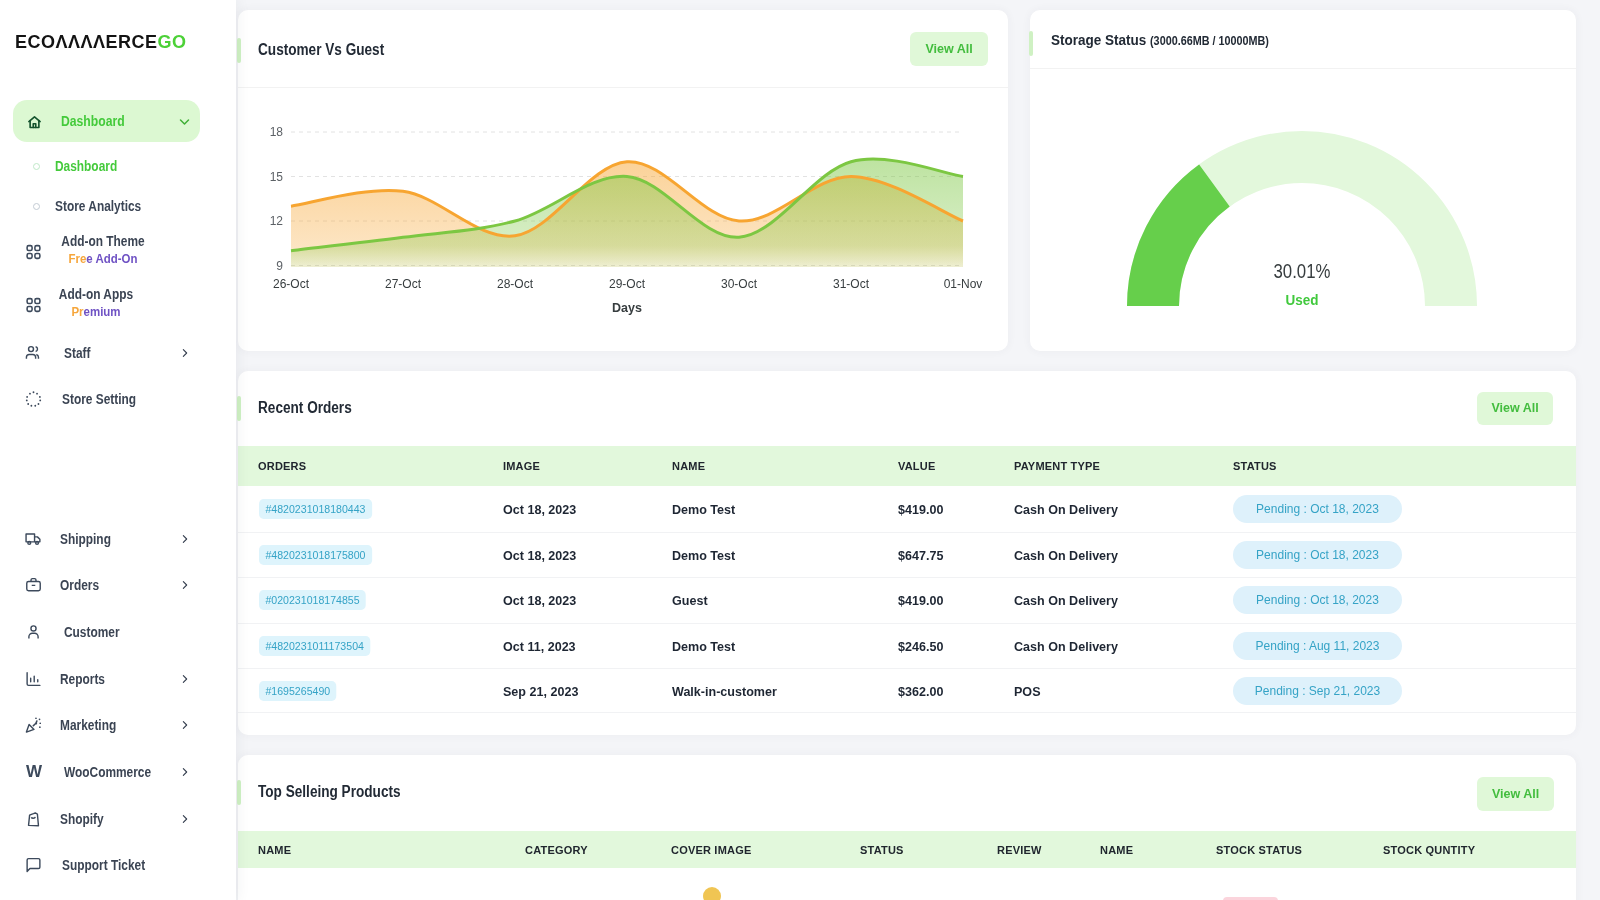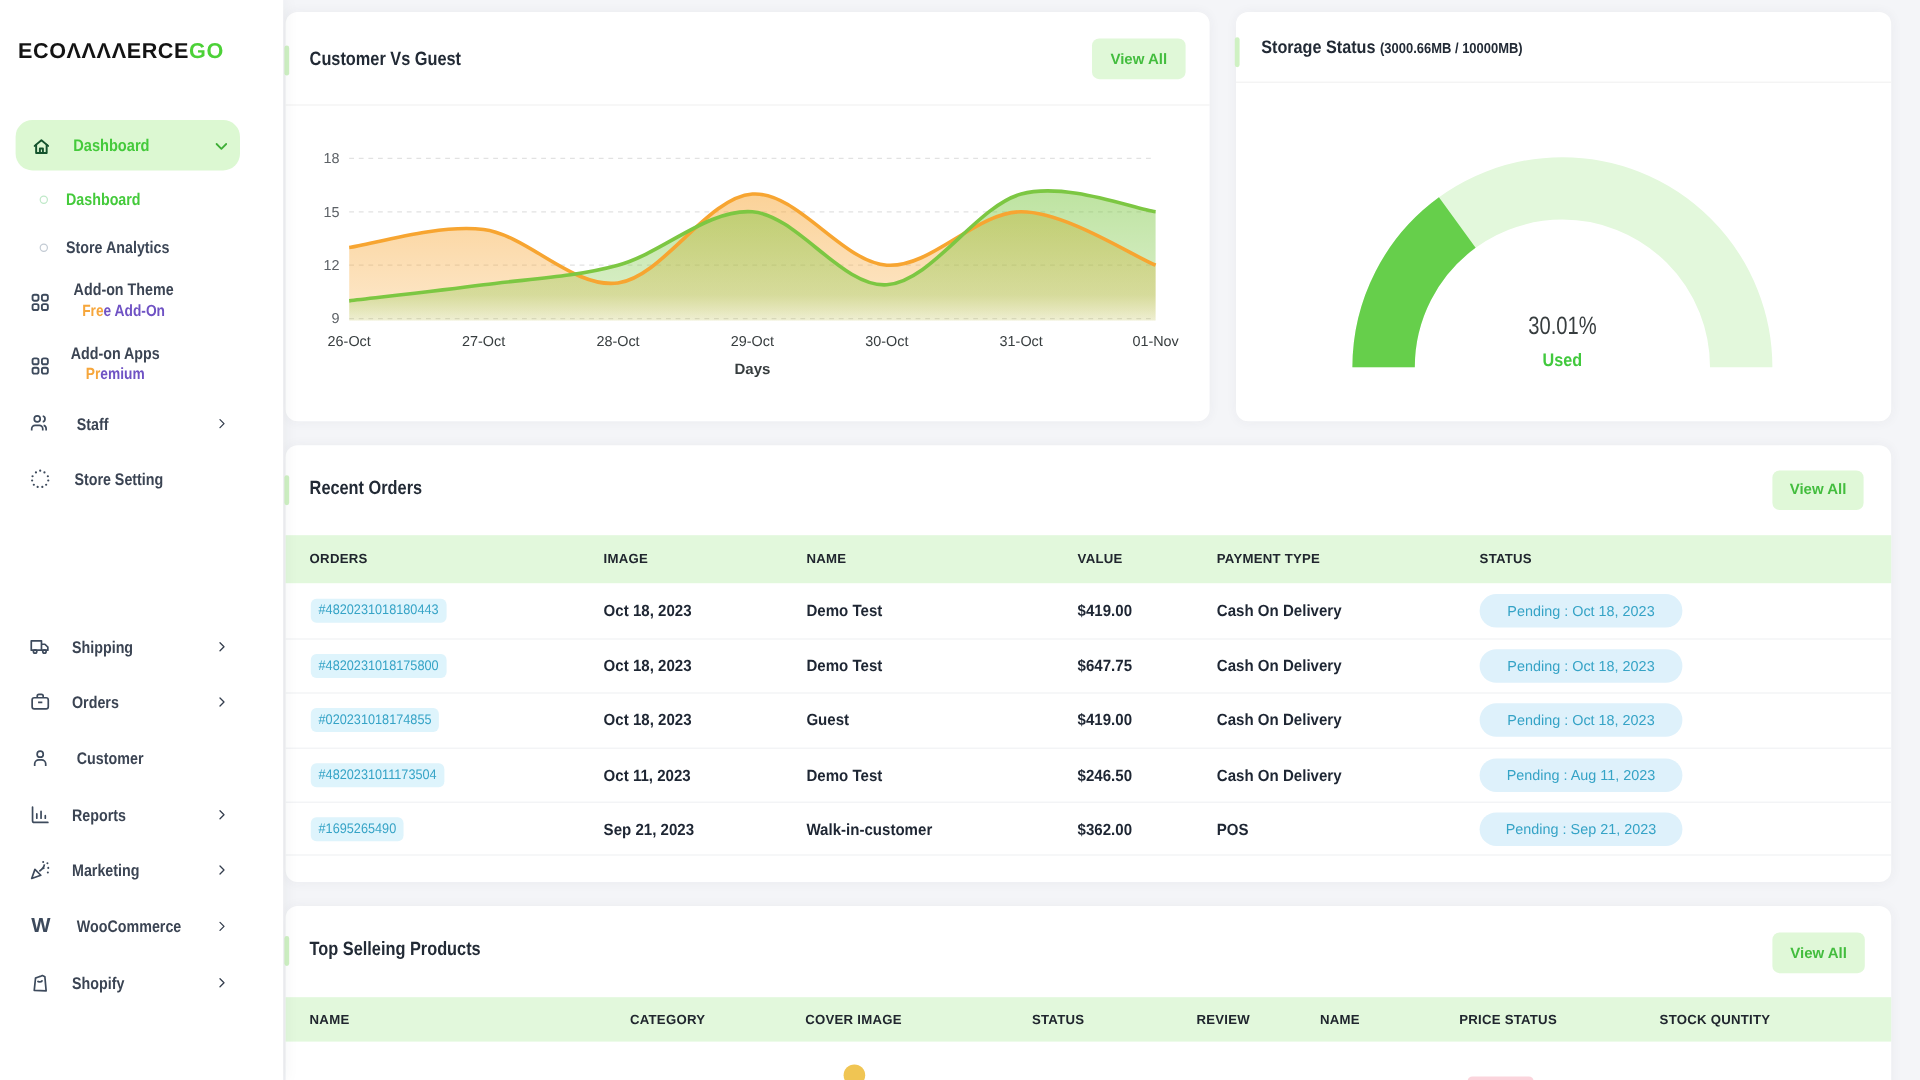--- a/index.html
+++ b/index.html
@@ -161,20 +161,26 @@
   </div>
   <div class="mi" style="top:804px">
     <svg class="ic" viewBox="0 0 24 24" fill="none" stroke="#3d4a5c" stroke-width="2" stroke-linejoin="round">
         <path d="M6.5 6.5 5 21l14 .5L17.5 5l-3-1.5-2.5 1-3 1z"></path>
         <path d="M9 9.5c.5 2 5 2 5.5-.5"></path>
       </svg>
     <span class="lb" style="left:60px">Shopify</span>
     <svg class="chev" viewBox="0 0 24 24" fill="none" stroke="#333d4d" stroke-width="2.6" stroke-linecap="round" stroke-linejoin="round">
         <path d="M8 4l8 8-8 8"></path>
       </svg>
+  </div>
+  <div class="mi" style="top:850px">
+    <svg class="ic" viewBox="0 0 24 24" fill="none" stroke="#3d4a5c" stroke-width="2" stroke-linejoin="round">
+        <path d="M21 15a2 2 0 0 1-2 2H7l-4 4V5a2 2 0 0 1 2-2h14a2 2 0 0 1 2 2z"></path>
+      </svg>
+    <span class="lb" style="left:62px">Support Ticket</span>
   </div>
 </div>
 
 <div class="card" id="chartcard" style="left:238px;top:10px;width:770px;height:341px">
   <span class="tab" style="top:28px"></span>
   <div class="ctitle" style="left:20px;top:31px">Customer Vs Guest</div>
   <div class="viewall" style="left:672px;top:22px;width:78px;height:34px;line-height:34px">View All</div>
   <div class="hborder" style="top:77px"></div>
   <svg width="770" height="264" viewBox="0 0 770 264" style="position:absolute;left:0;top:77px">
     <defs>
@@ -293,18 +299,18 @@
   <span class="tab" style="top:25px"></span>
   <div class="ctitle" style="left:20px;top:28px;font-size:16px">Top Selleing Products</div>
   <div class="viewall" style="left:1239px;top:22px;width:77px;height:34px;line-height:34px">View All</div>
   <div class="thead" style="top:76px;height:37px">
     <span class="th" style="left:20px">NAME</span>
     <span class="th" style="left:287px">CATEGORY</span>
     <span class="th" style="left:433px">COVER IMAGE</span>
     <span class="th" style="left:622px">STATUS</span>
     <span class="th" style="left:759px">REVIEW</span>
     <span class="th" style="left:862px">NAME</span>
-    <span class="th" style="left:978px">PRICE STATUS</span>
+    <span class="th" style="left:978px">STOCK STATUS</span>
     <span class="th" style="left:1145px">STOCK QUNTITY</span>
   </div>
   <div style="position:absolute;left:465px;top:132px;width:18px;height:18px;border-radius:50%;background:#f0c553"></div>
   <div style="position:absolute;left:985px;top:142px;width:55px;height:20px;border-radius:4px;background:#fbd4dc"></div>
 </div>
 
 </body></html>

